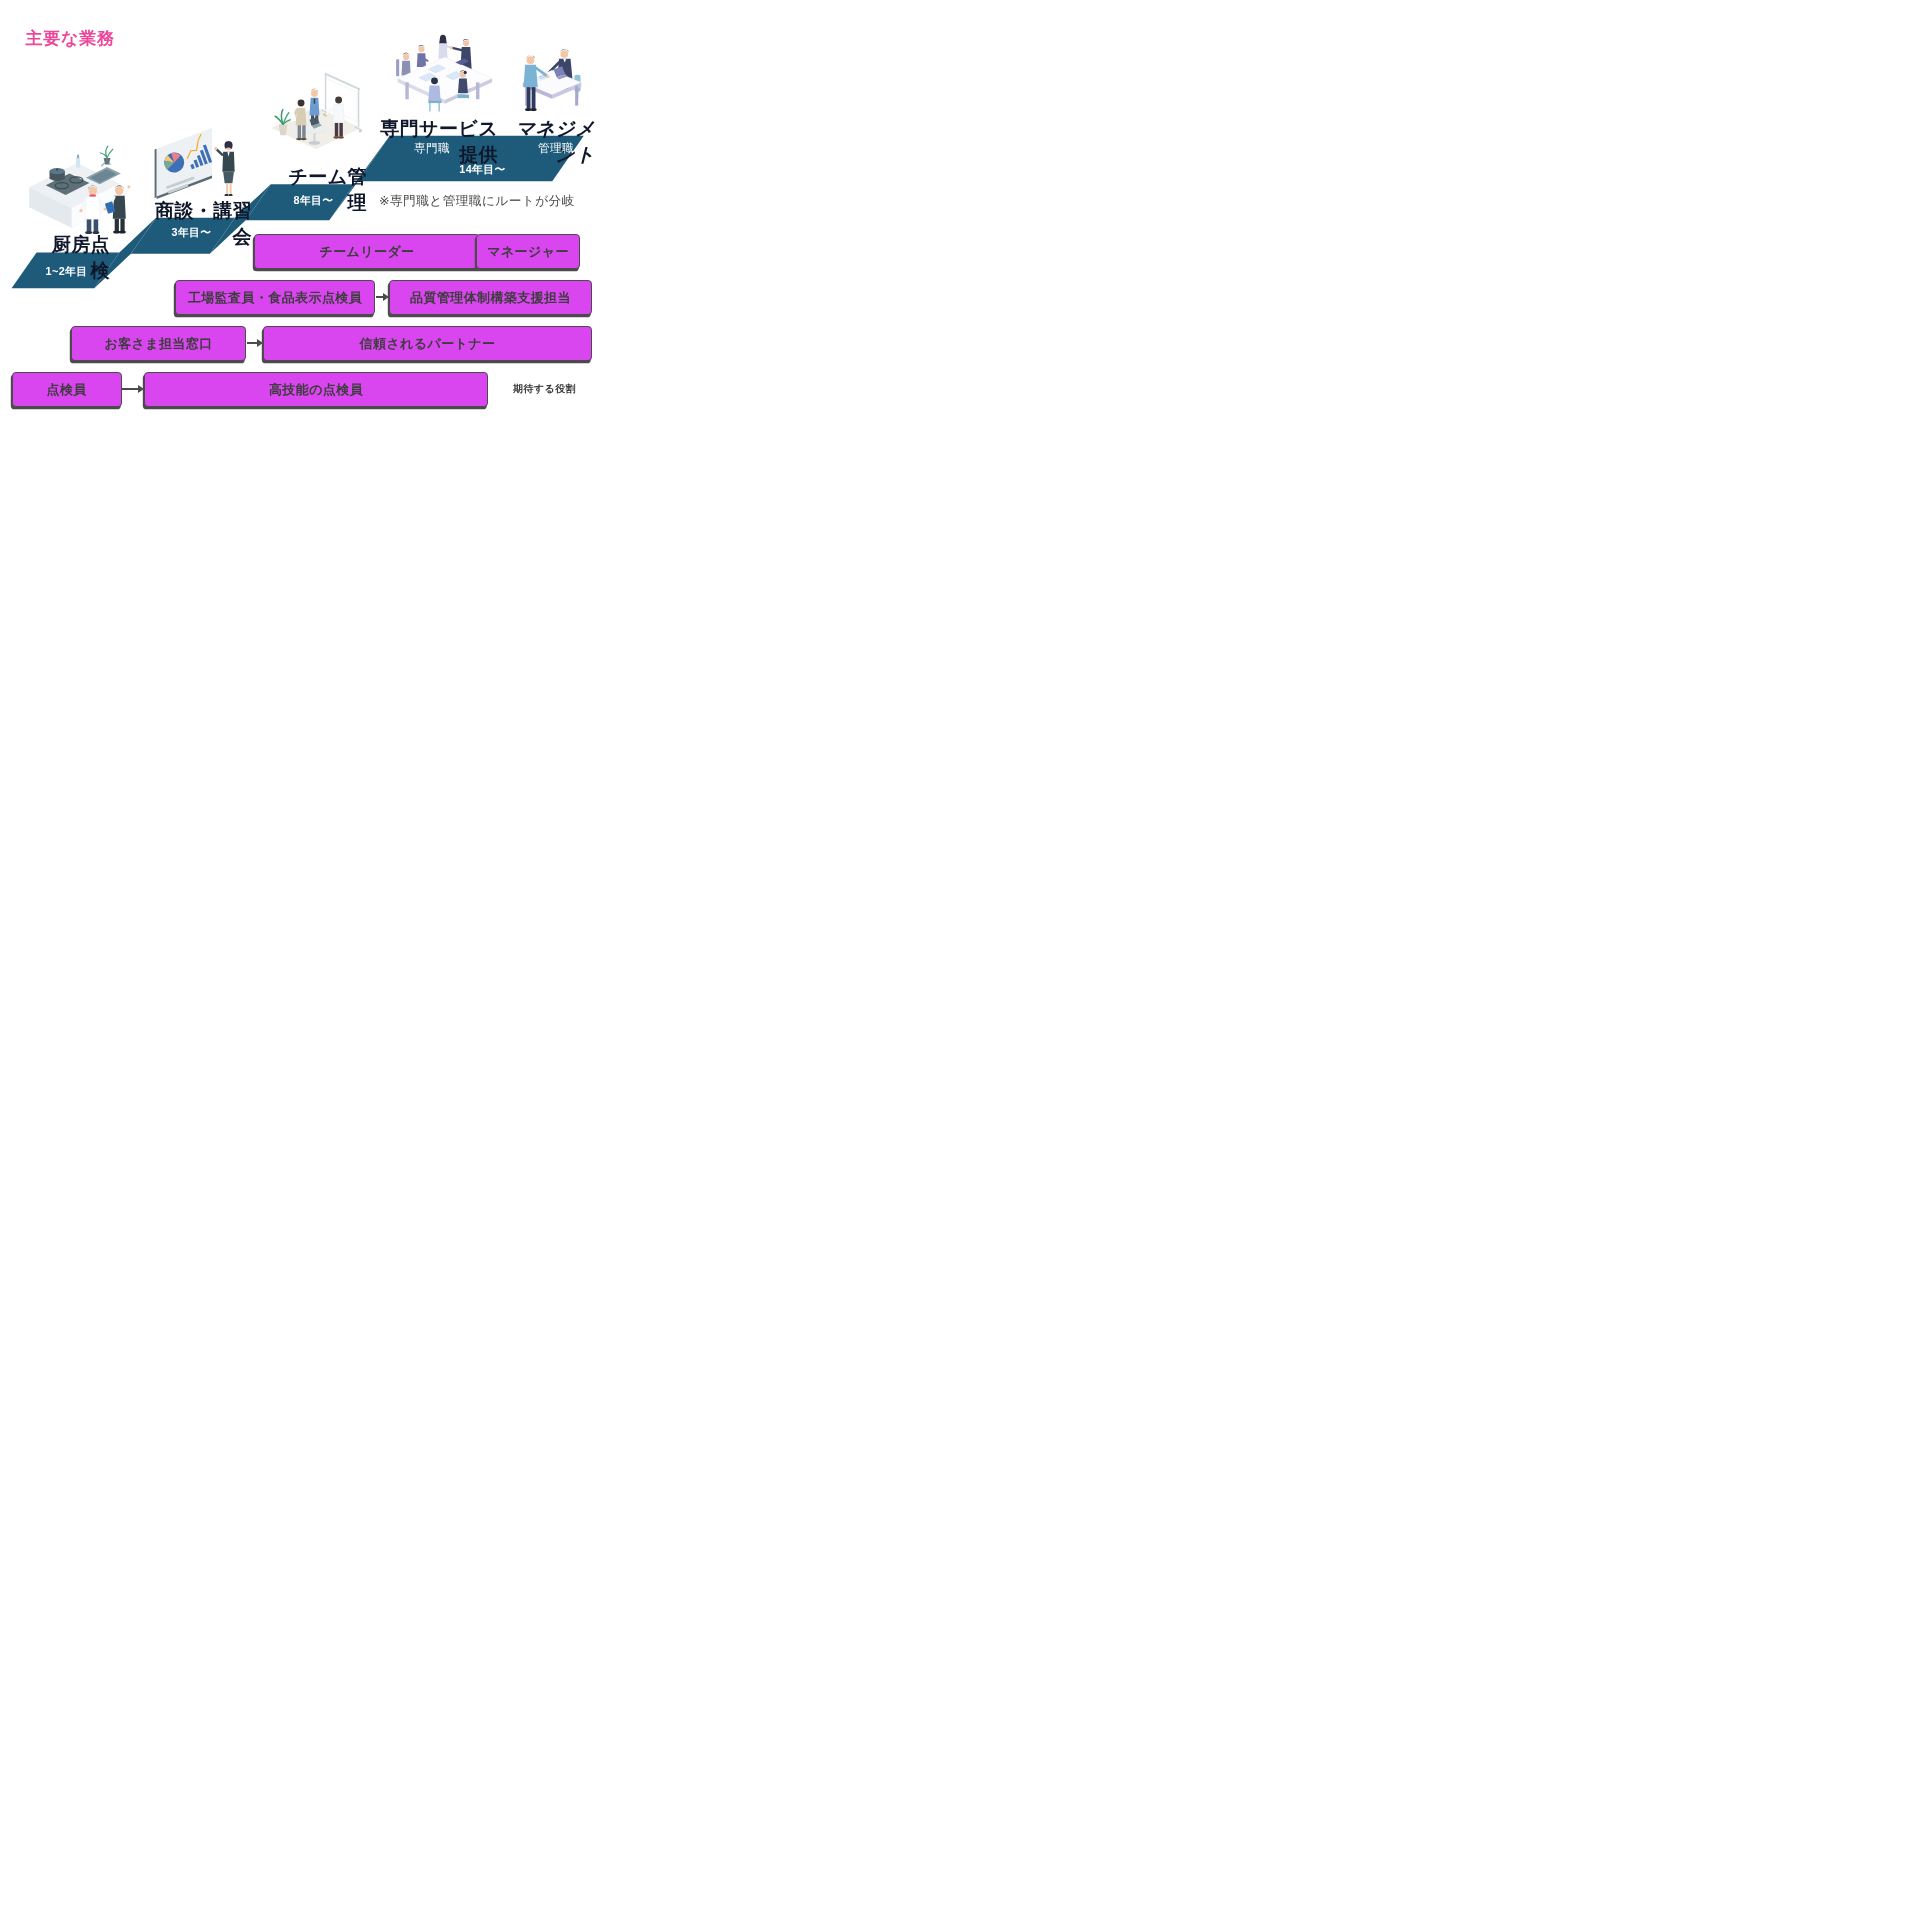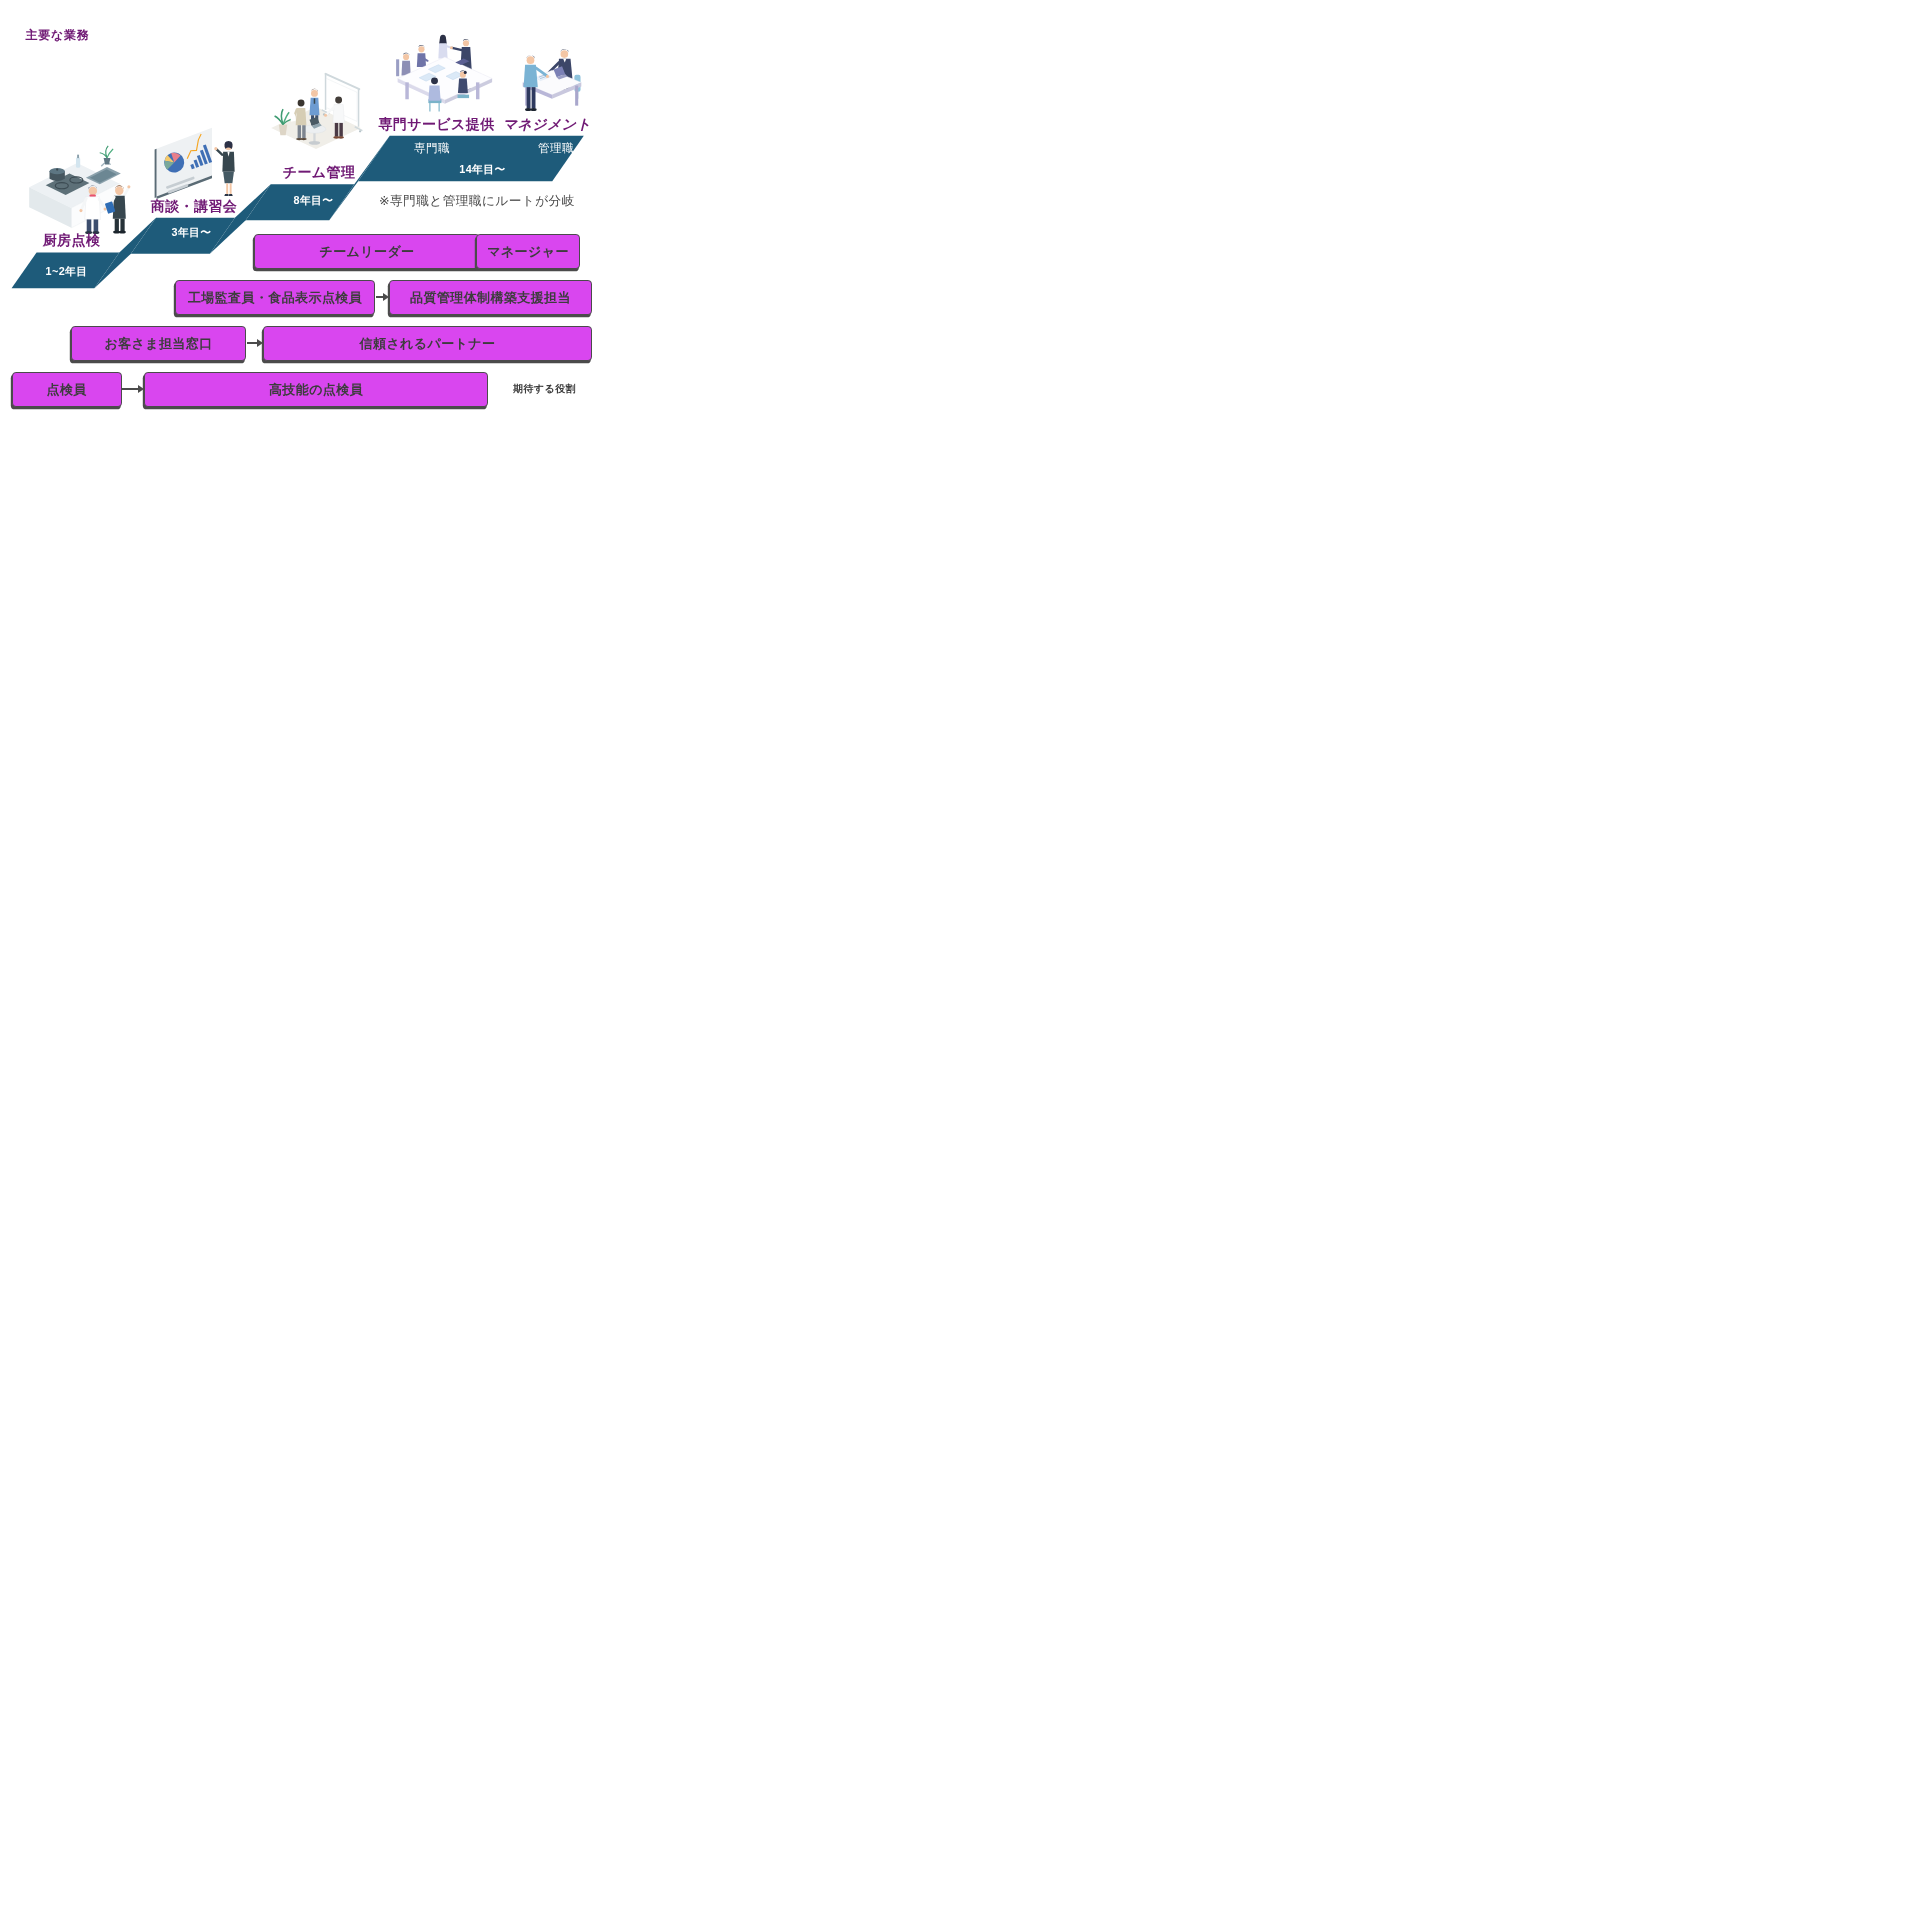--- a/index.html
+++ b/index.html
@@ -1,20 +1,20 @@
 <!DOCTYPE html>
 <html style="font-size:6.2px"><head>
 <meta charset="utf-8">
 <style>
   html,body{margin:0;padding:0;background:#ffffff;}
   #canvas{position:relative;width:595px;height:421px;background:#ffffff;overflow:hidden;
           font-family:"Liberation Sans","DejaVu Sans",sans-serif;}
   .abs{position:absolute;}
-  .title{font-size:12px;font-weight:bold;color:#701a75;letter-spacing:0.8px;}
-  .step-label{font-size:14px;font-weight:bold;color:#701a75;text-align:center;letter-spacing:0.4px;}
+  .title{font-size:17px;font-weight:bold;color:#ec4899;letter-spacing:0.8px;}
+  .step-label{font-size:19px;font-weight:bold;color:#0f172a;text-align:right;letter-spacing:0.4px;}
   .band-years{font-size:10.8px;font-weight:bold;color:#ffffff;text-align:center;letter-spacing:0.4px;}
   .band-track{font-size:11.6px;font-weight:normal;color:#ffffff;text-align:center;letter-spacing:0.4px;}
   .note{font-size:12.7px;font-weight:400;color:#4a4a4a;letter-spacing:0.4px;}
   .flow-box{position:absolute;height:35px;background:#d946ef;border:1.2px solid #4b4b4b;border-radius:3.9px;
             box-shadow:-1.2px 2.3px 0 #4b4b4b;display:flex;align-items:center;justify-content:center;box-sizing:border-box;}
   .box-label{font-size:13px;font-weight:bold;color:#3d3d3d;letter-spacing:0.4px;white-space:nowrap;}
   .arrow{position:absolute;height:2.3px;background:#4b4b4b;}
   .arrow::after{content:"";position:absolute;right:-5.8px;top:50%;transform:translateY(-50%);
                 width:0;height:0;border-left:6.2px solid #4b4b4b;border-top:4.2px solid transparent;border-bottom:4.2px solid transparent;}
   .footer-label{font-size:10px;font-weight:bold;color:#3d3d3d;text-align:center;letter-spacing:0.4px;}

